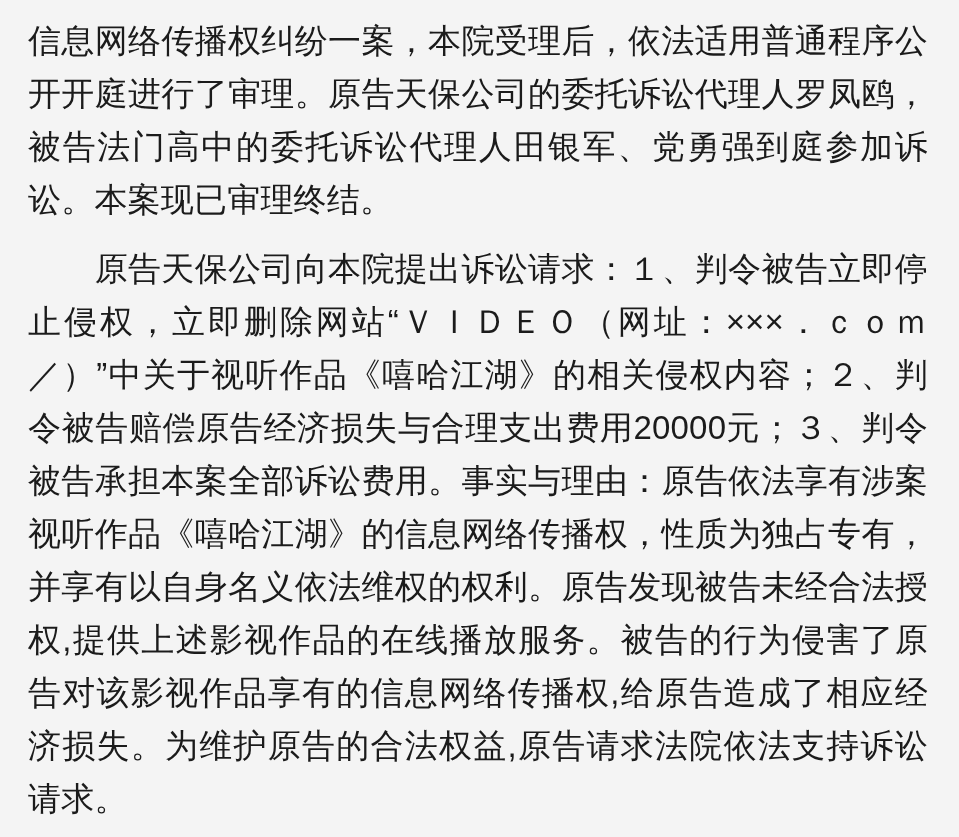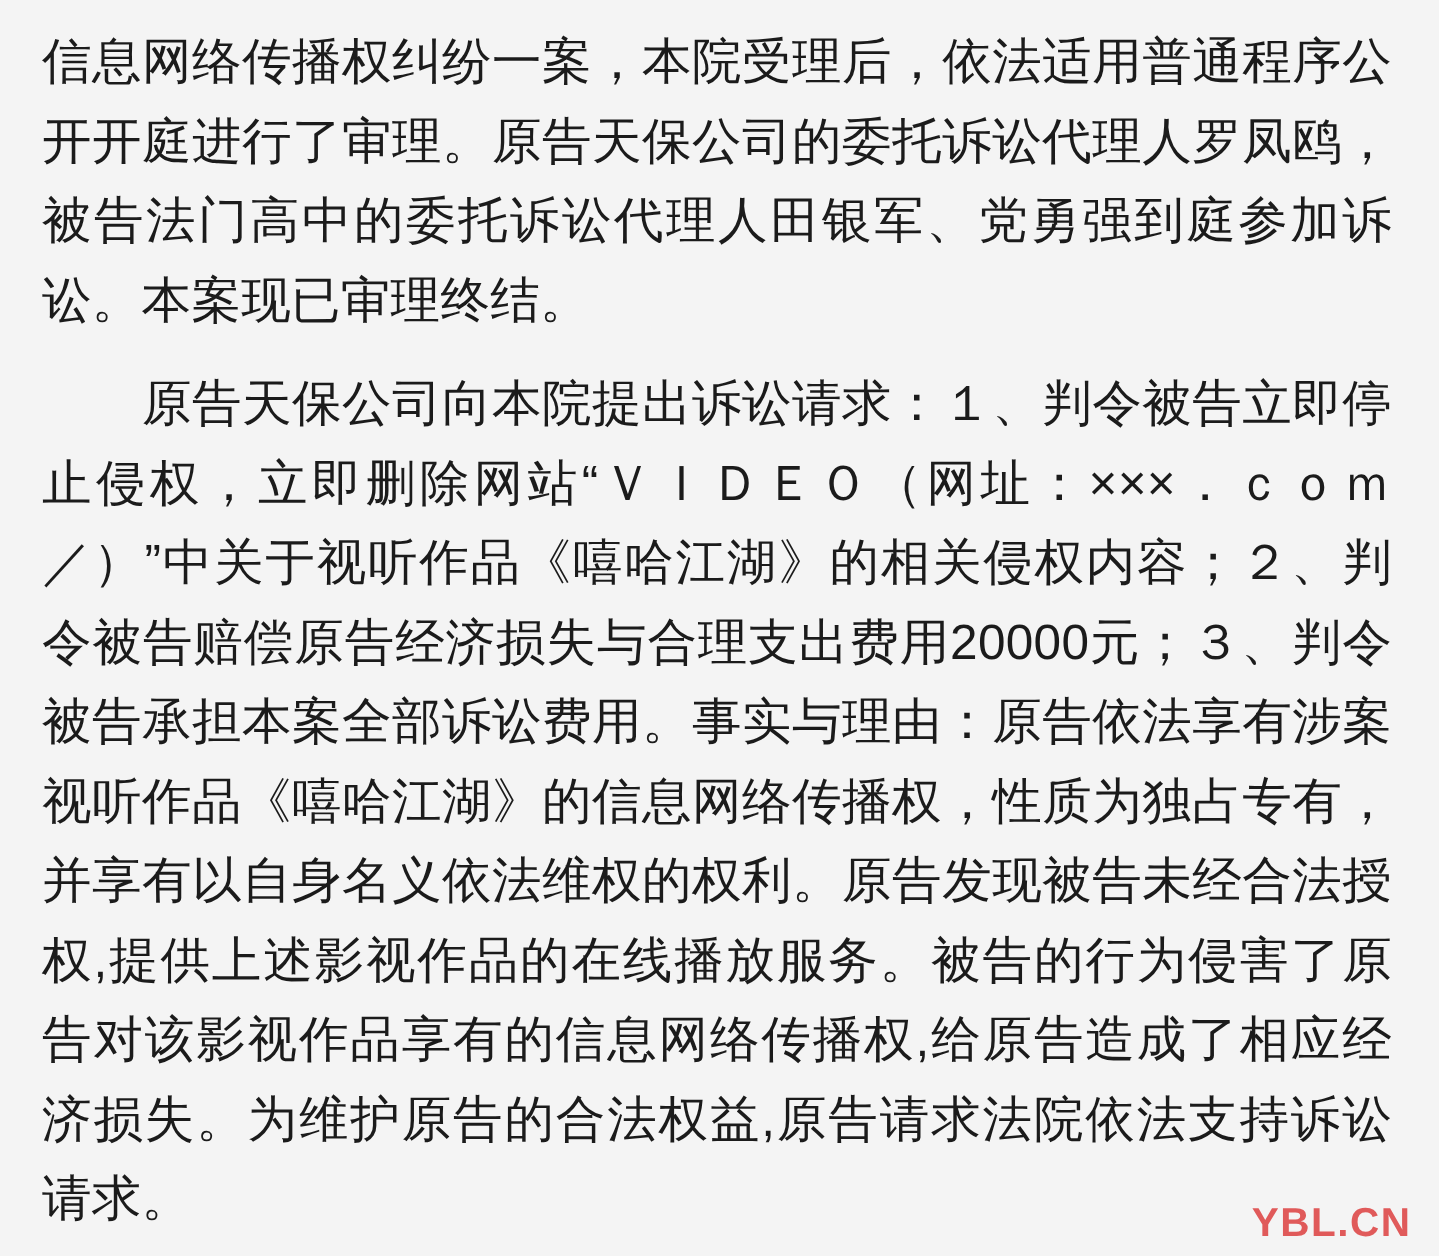--- a/index.html
+++ b/index.html
@@ -54,15 +54,14 @@
 </head>
 <body>
 
 <div class="page">
 
   <div class="doc-body">
     <p class="para">信息网络传播权纠纷一案，本院受理后，依法适用普通程序公开开庭进行了审理。原告天保公司的委托诉讼代理人罗凤鸥，被告法门高中的委托诉讼代理人田银军、党勇强到庭参加诉讼。本案现已审理终结。</p>
     <p class="para">　　原告天保公司向本院提出诉讼请求：１、判令被告立即停止侵权，立即删除网站“ＶＩＤＥＯ（网址：×××．ｃｏｍ／）”中关于视听作品《嘻哈江湖》的相关侵权内容；２、判令被告赔偿原告经济损失与合理支出费用20000元；３、判令被告承担本案全部诉讼费用。事实与理由：原告依法享有涉案视听作品《嘻哈江湖》的信息网络传播权，性质为独占专有，并享有以自身名义依法维权的权利。原告发现被告未经合法授权,提供上述影视作品的在线播放服务。被告的行为侵害了原告对该影视作品享有的信息网络传播权,给原告造成了相应经济损失。为维护原告的合法权益,原告请求法院依法支持诉讼请求。</p>
   </div>
 
-  <div class="watermark">YBL.CN</div>
 
 </div>
 
 </body></html>

